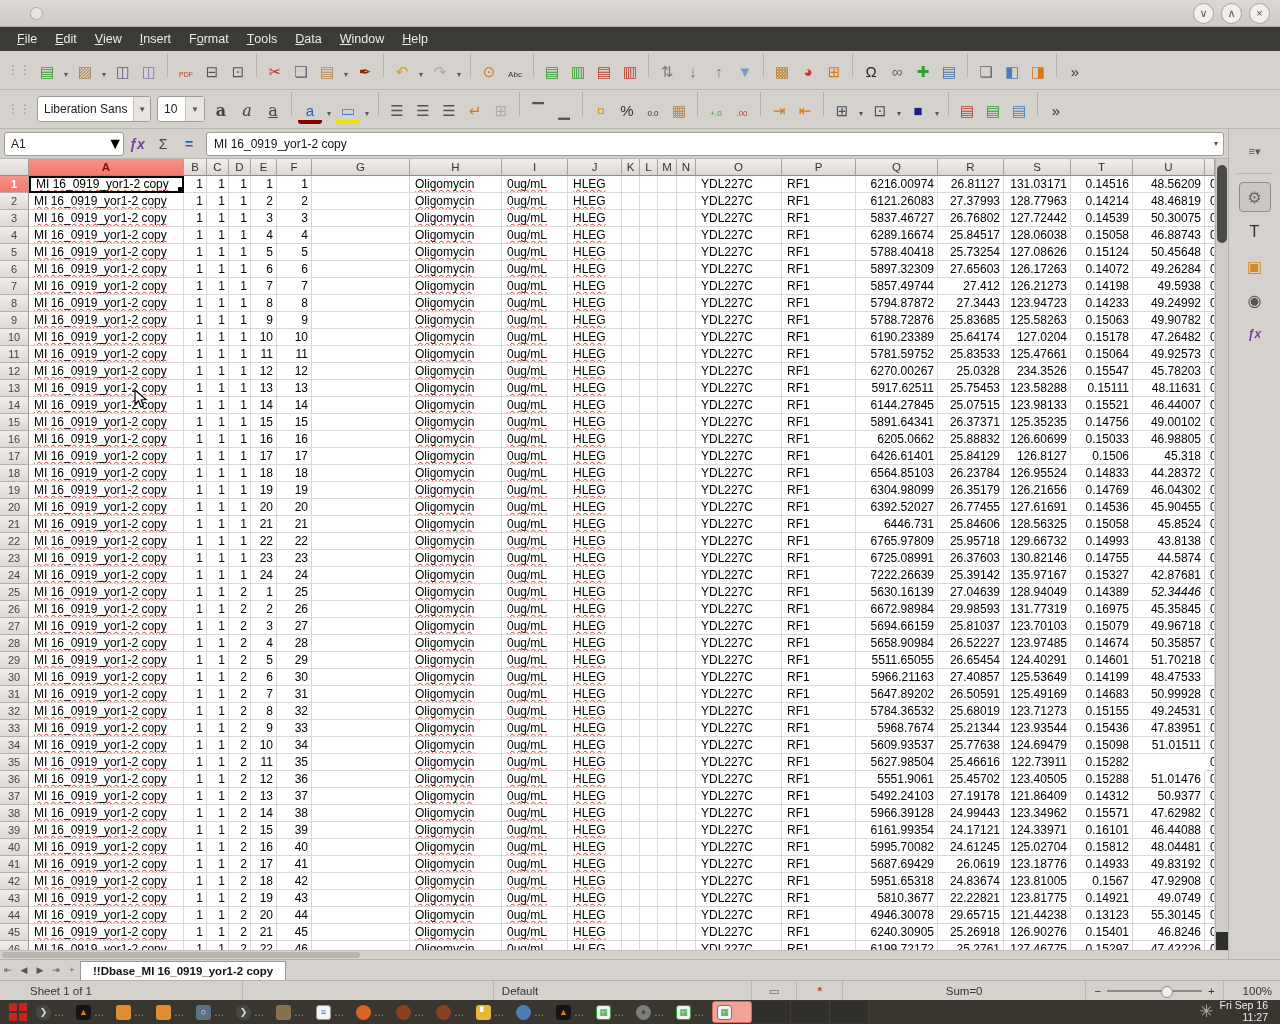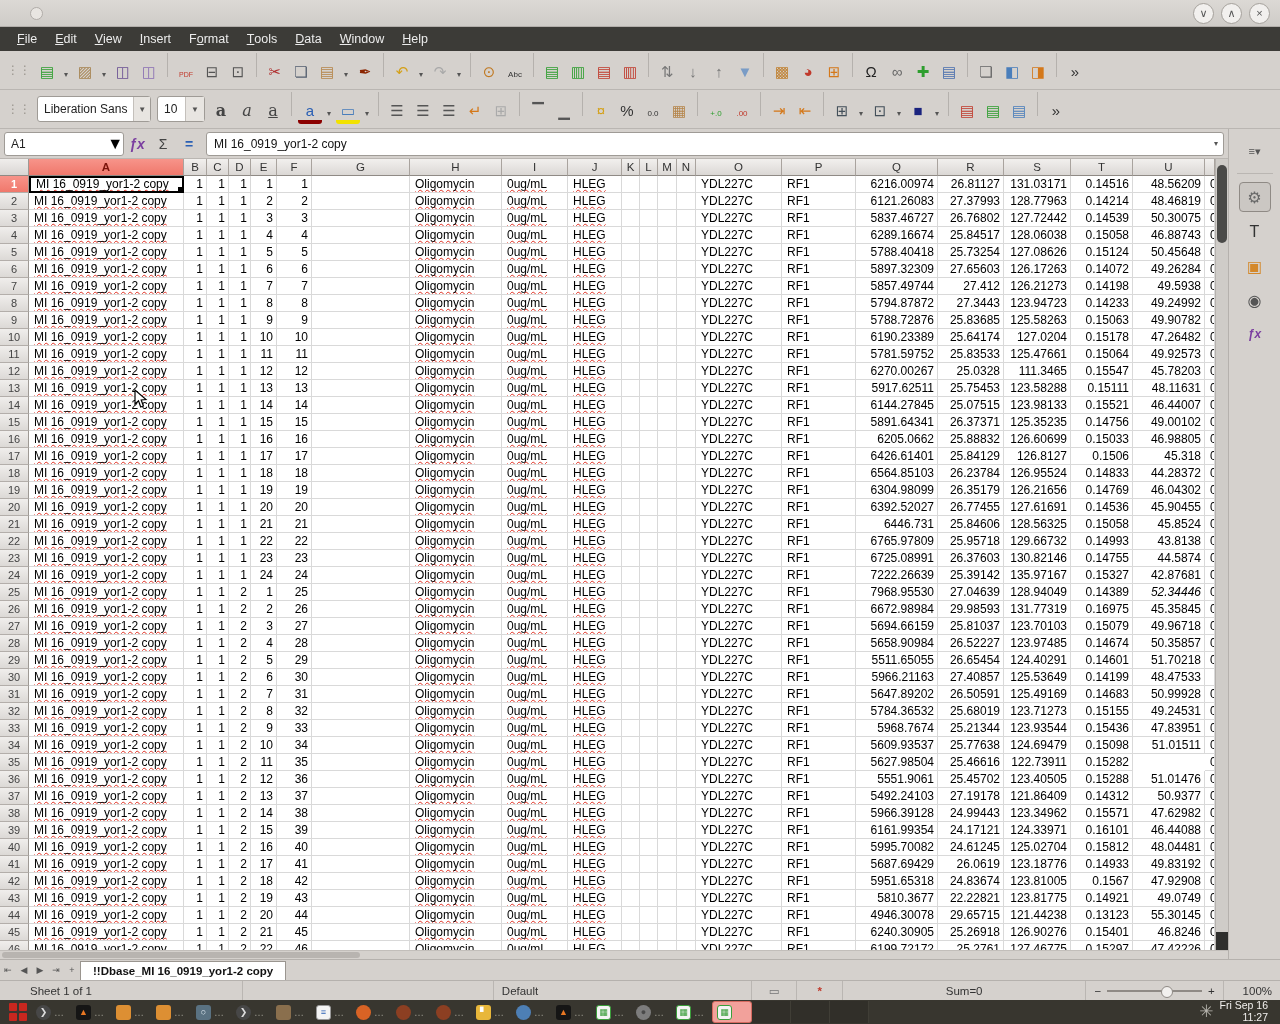--- a/index.html
+++ b/index.html
@@ -505,21 +505,21 @@
                 <div class="cell txt sp" style="width: 66px;">0ug/mL</div>
                 <div class="cell txt sp" style="width: 54px;">HLEG</div>
                 <div class="cell txt" style="width: 18px;"></div>
                 <div class="cell txt" style="width: 18px;"></div>
                 <div class="cell txt" style="width: 19px;"></div>
                 <div class="cell txt" style="width: 19px;"></div>
                 <div class="cell txt" style="width: 86px;">YDL227C</div>
                 <div class="cell txt" style="width: 74px;">RF1</div>
                 <div class="cell num" style="width: 82px;">6270.00267</div>
                 <div class="cell num" style="width: 66px;">25.0328</div>
-                <div class="cell num" style="width: 67px;">111.3465</div>
+                <div class="cell num" style="width: 67px;">234.3526</div>
                 <div class="cell num" style="width: 62px;">0.15547</div>
                 <div class="cell num" style="width: 72px;">45.78203</div>
                 <div class="cell txt" style="width: 10px;">0.</div>
               </div>
               <div class="grid-row">
                 <div class="row-hdr">13</div>
                 <div class="cell txt sp" style="width: 155px;">MI 16_0919_yor1-2 copy</div>
                 <div class="cell num" style="width: 23px;">1</div>
                 <div class="cell num" style="width: 22px;">1</div>
                 <div class="cell num" style="width: 22px;">1</div>
@@ -828,21 +828,21 @@
                 <div class="cell txt" style="width: 98px;"></div>
                 <div class="cell txt sp" style="width: 92px;">Oligomycin</div>
                 <div class="cell txt sp" style="width: 66px;">0ug/mL</div>
                 <div class="cell txt sp" style="width: 54px;">HLEG</div>
                 <div class="cell txt" style="width: 18px;"></div>
                 <div class="cell txt" style="width: 18px;"></div>
                 <div class="cell txt" style="width: 19px;"></div>
                 <div class="cell txt" style="width: 19px;"></div>
                 <div class="cell txt" style="width: 86px;">YDL227C</div>
                 <div class="cell txt" style="width: 74px;">RF1</div>
-                <div class="cell num" style="width: 82px;">7968.95530</div>
+                <div class="cell num" style="width: 82px;">5630.16139</div>
                 <div class="cell num" style="width: 66px;">27.04639</div>
                 <div class="cell num" style="width: 67px;">128.94049</div>
                 <div class="cell num" style="width: 62px;">0.14389</div>
                 <div class="cell num" style="width: 72px; font-style: italic;">52.34446</div>
                 <div class="cell txt" style="width: 10px;">0.</div>
               </div>
               <div class="grid-row">
                 <div class="row-hdr">26</div>
                 <div class="cell txt sp" style="width: 155px;">MI 16_0919_yor1-2 copy</div>
                 <div class="cell num" style="width: 23px;">1</div>

